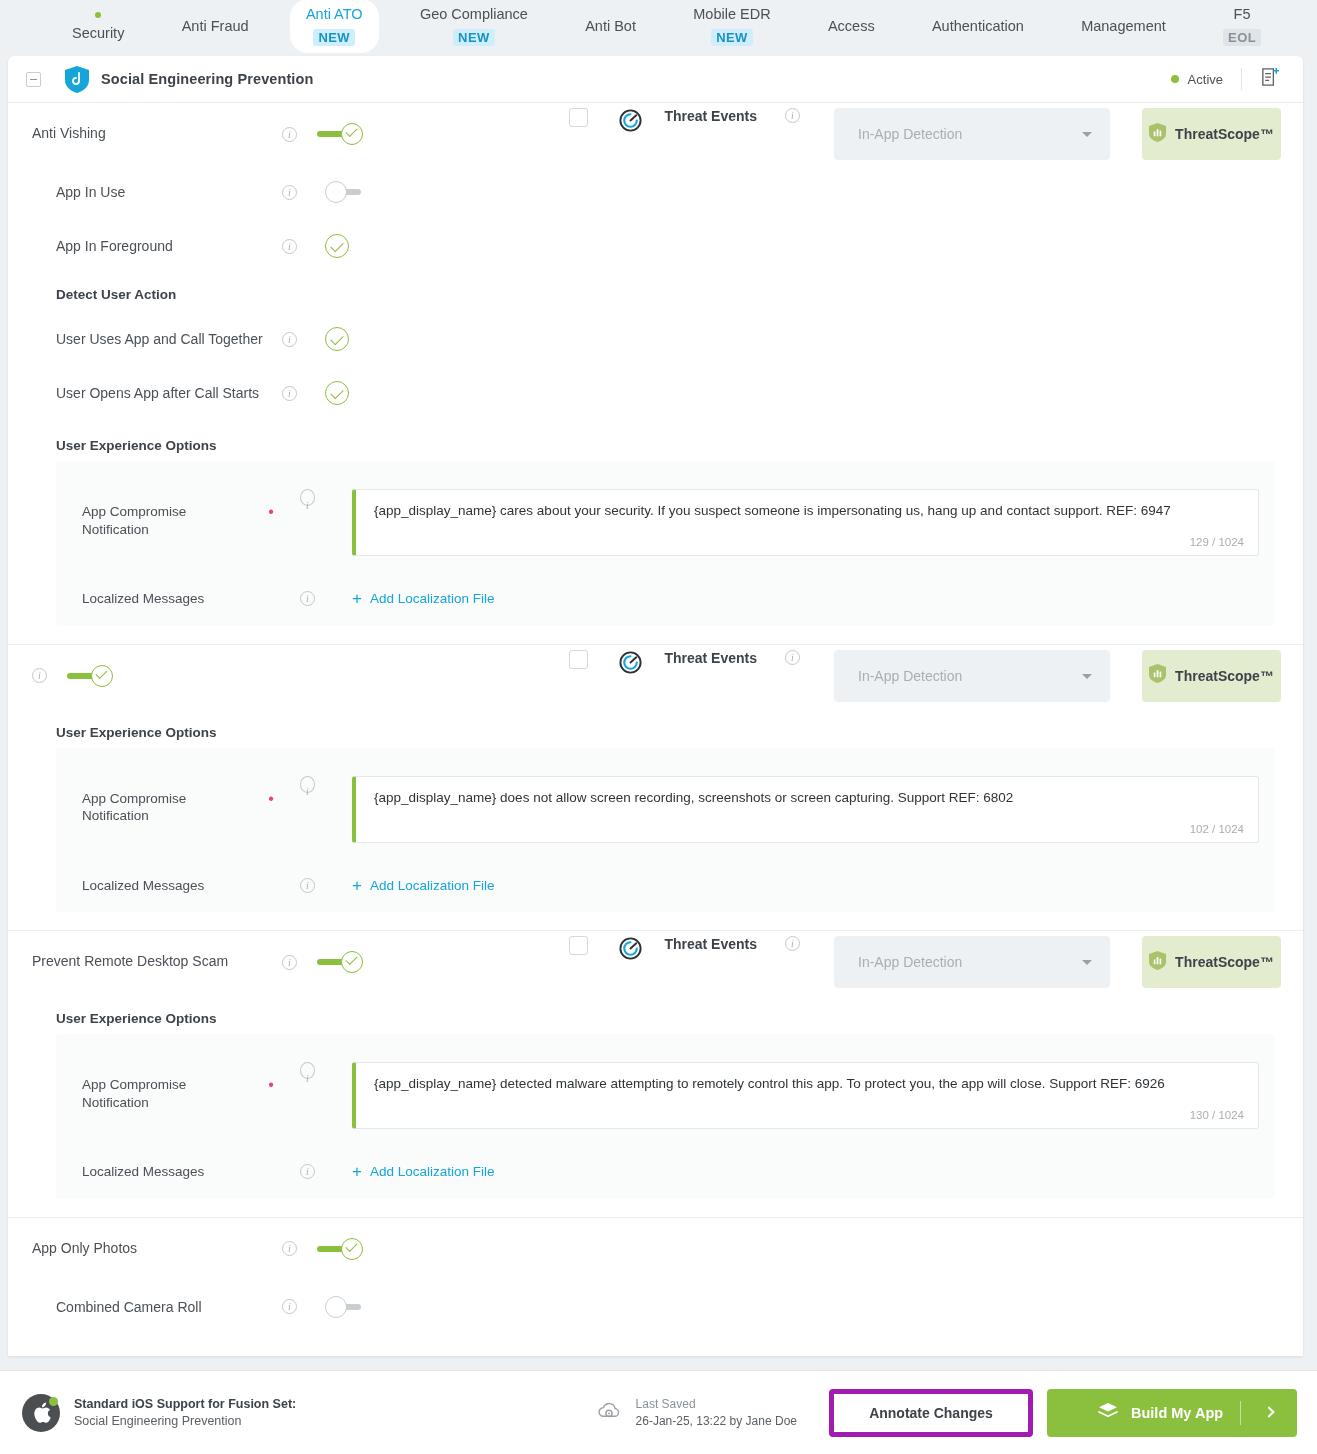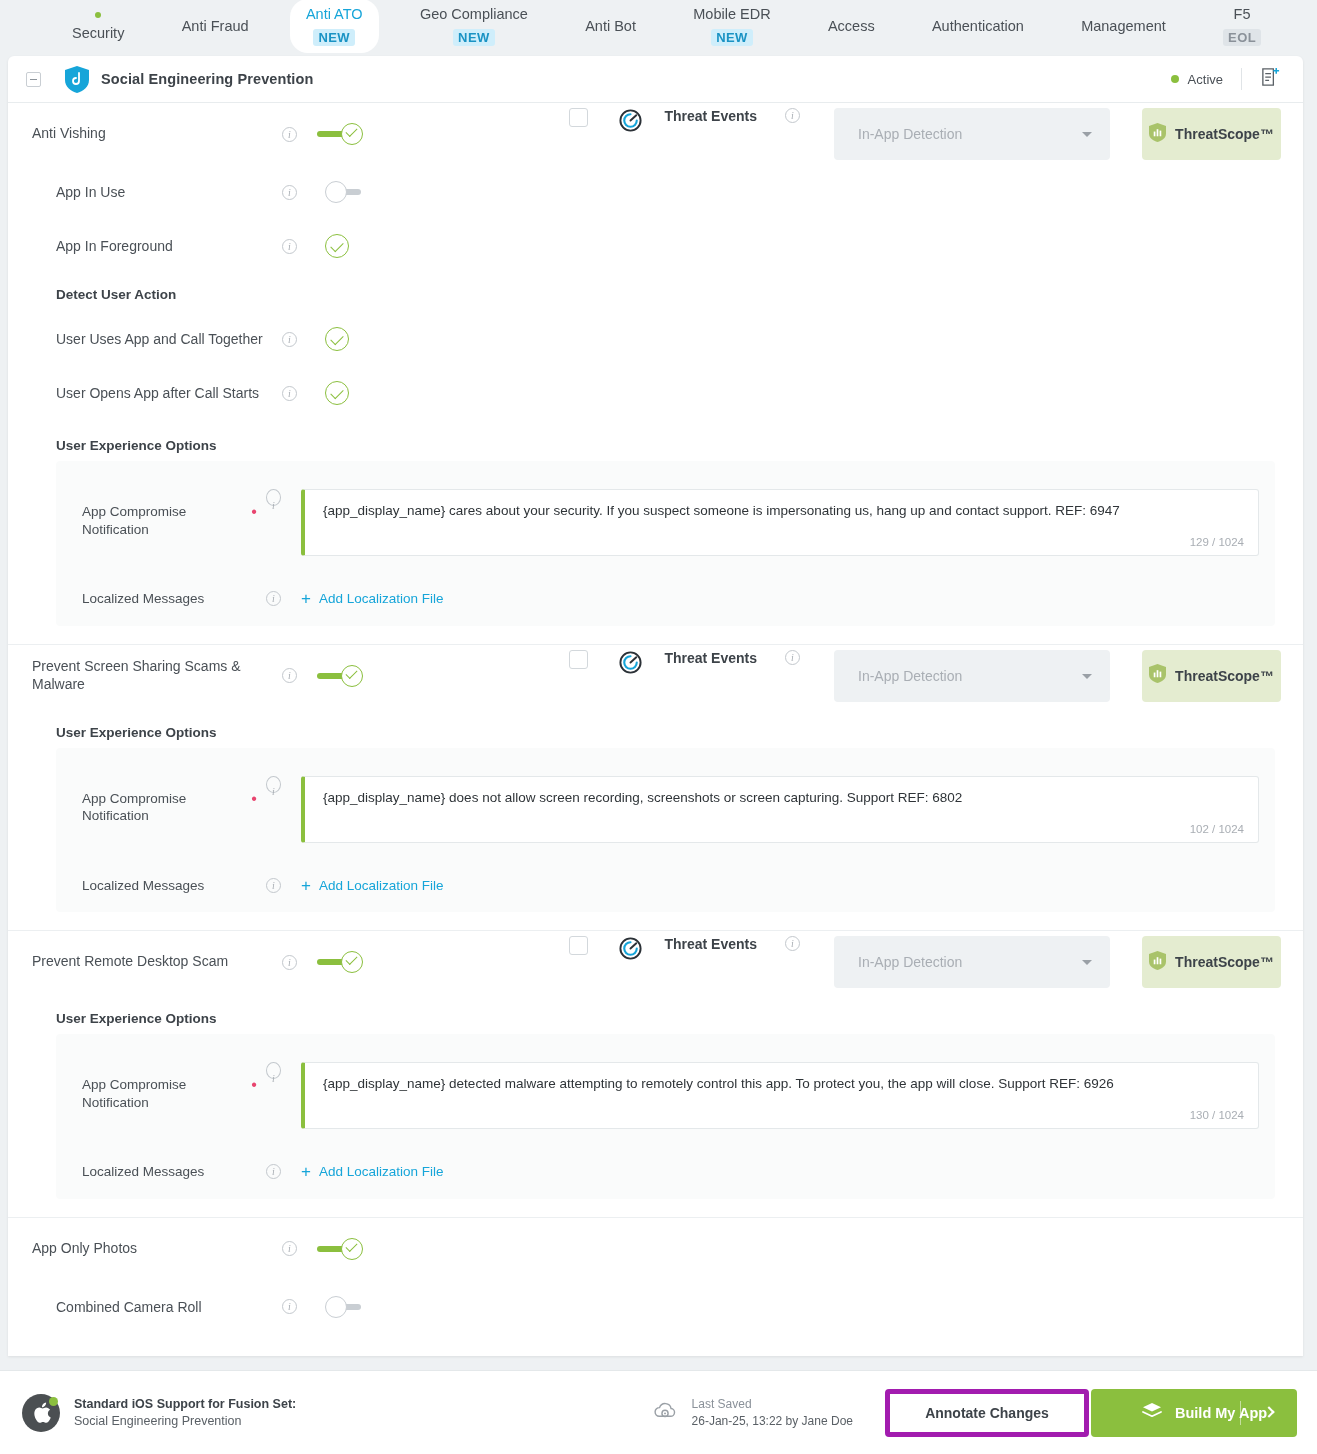--- a/index.html
+++ b/index.html
@@ -265,21 +265,21 @@
   .uxo-head {
     font-size: 13.5px; font-weight: bold; color: #3d4349;
     padding: 18px 0 8px 48px;
   }
   .uxo-panel {
     margin: 0 28px 18px 48px;
     background: #fafbfb;
     border-radius: 4px;
     padding: 16px 0 18px 0;
   }
-  .uxo-row { display: flex; align-items: flex-start; padding: 12px 16px 0 26px; }
+  .uxo-row { display: flex; align-items: flex-start; padding: 12px 16px 0 26px; gap: 17px; }
   .uxo-label {
     width: 160px; font-size: 13.5px; color: #4a5056;
     line-height: 1.3; padding-top: 14px;
     flex: 0 0 auto;
   }
   .req-star {
     width: 24px; color: #e8456f; font-size: 16px;
     padding-top: 14px; text-align: center;
     flex: 0 0 auto;
   }
@@ -352,22 +352,22 @@
     width: 204px; height: 48px;
     border: 5px solid #a21caf;
     border-radius: 4px;
     background: #fff;
     display: flex; align-items: center; justify-content: center;
     font-size: 14px; font-weight: bold; color: #3d4349;
     cursor: pointer;
     flex: 0 0 auto;
   }
   .build-btn {
-    margin-left: 2px;
-    width: 206px; height: 48px;
+    margin-left: 14px;
+    width: 250px; height: 48px;
     background: #8bbf3e;
     border-radius: 4px;
     display: flex; align-items: center;
     position: relative;
     cursor: pointer;
     flex: 0 0 auto;
   }
   .build-btn .bi { margin-left: 50px; }
   .build-btn .blbl {
     margin-left: 12px; color: #fff;
@@ -555,21 +555,20 @@
           <div class="add-link">
             <span class="plus">+</span>
             <span>Add Localization File</span>
           </div>
         </div>
       </div>
     </div>
 
     <div class="feature-block">
       <div class="frow">
-        <div class="frow-label">Prevent Screen Sharing Scams &amp; Malware</div>
         <span class="info-i">i</span>
         <div style="width:20px"></div>
         <div class="toggle on">
           <span class="track"></span>
             <span class="knob">
               <span class="chk"></span>
             </span>
         </div>
         <div class="te-group">
           <span class="te-check"></span>

